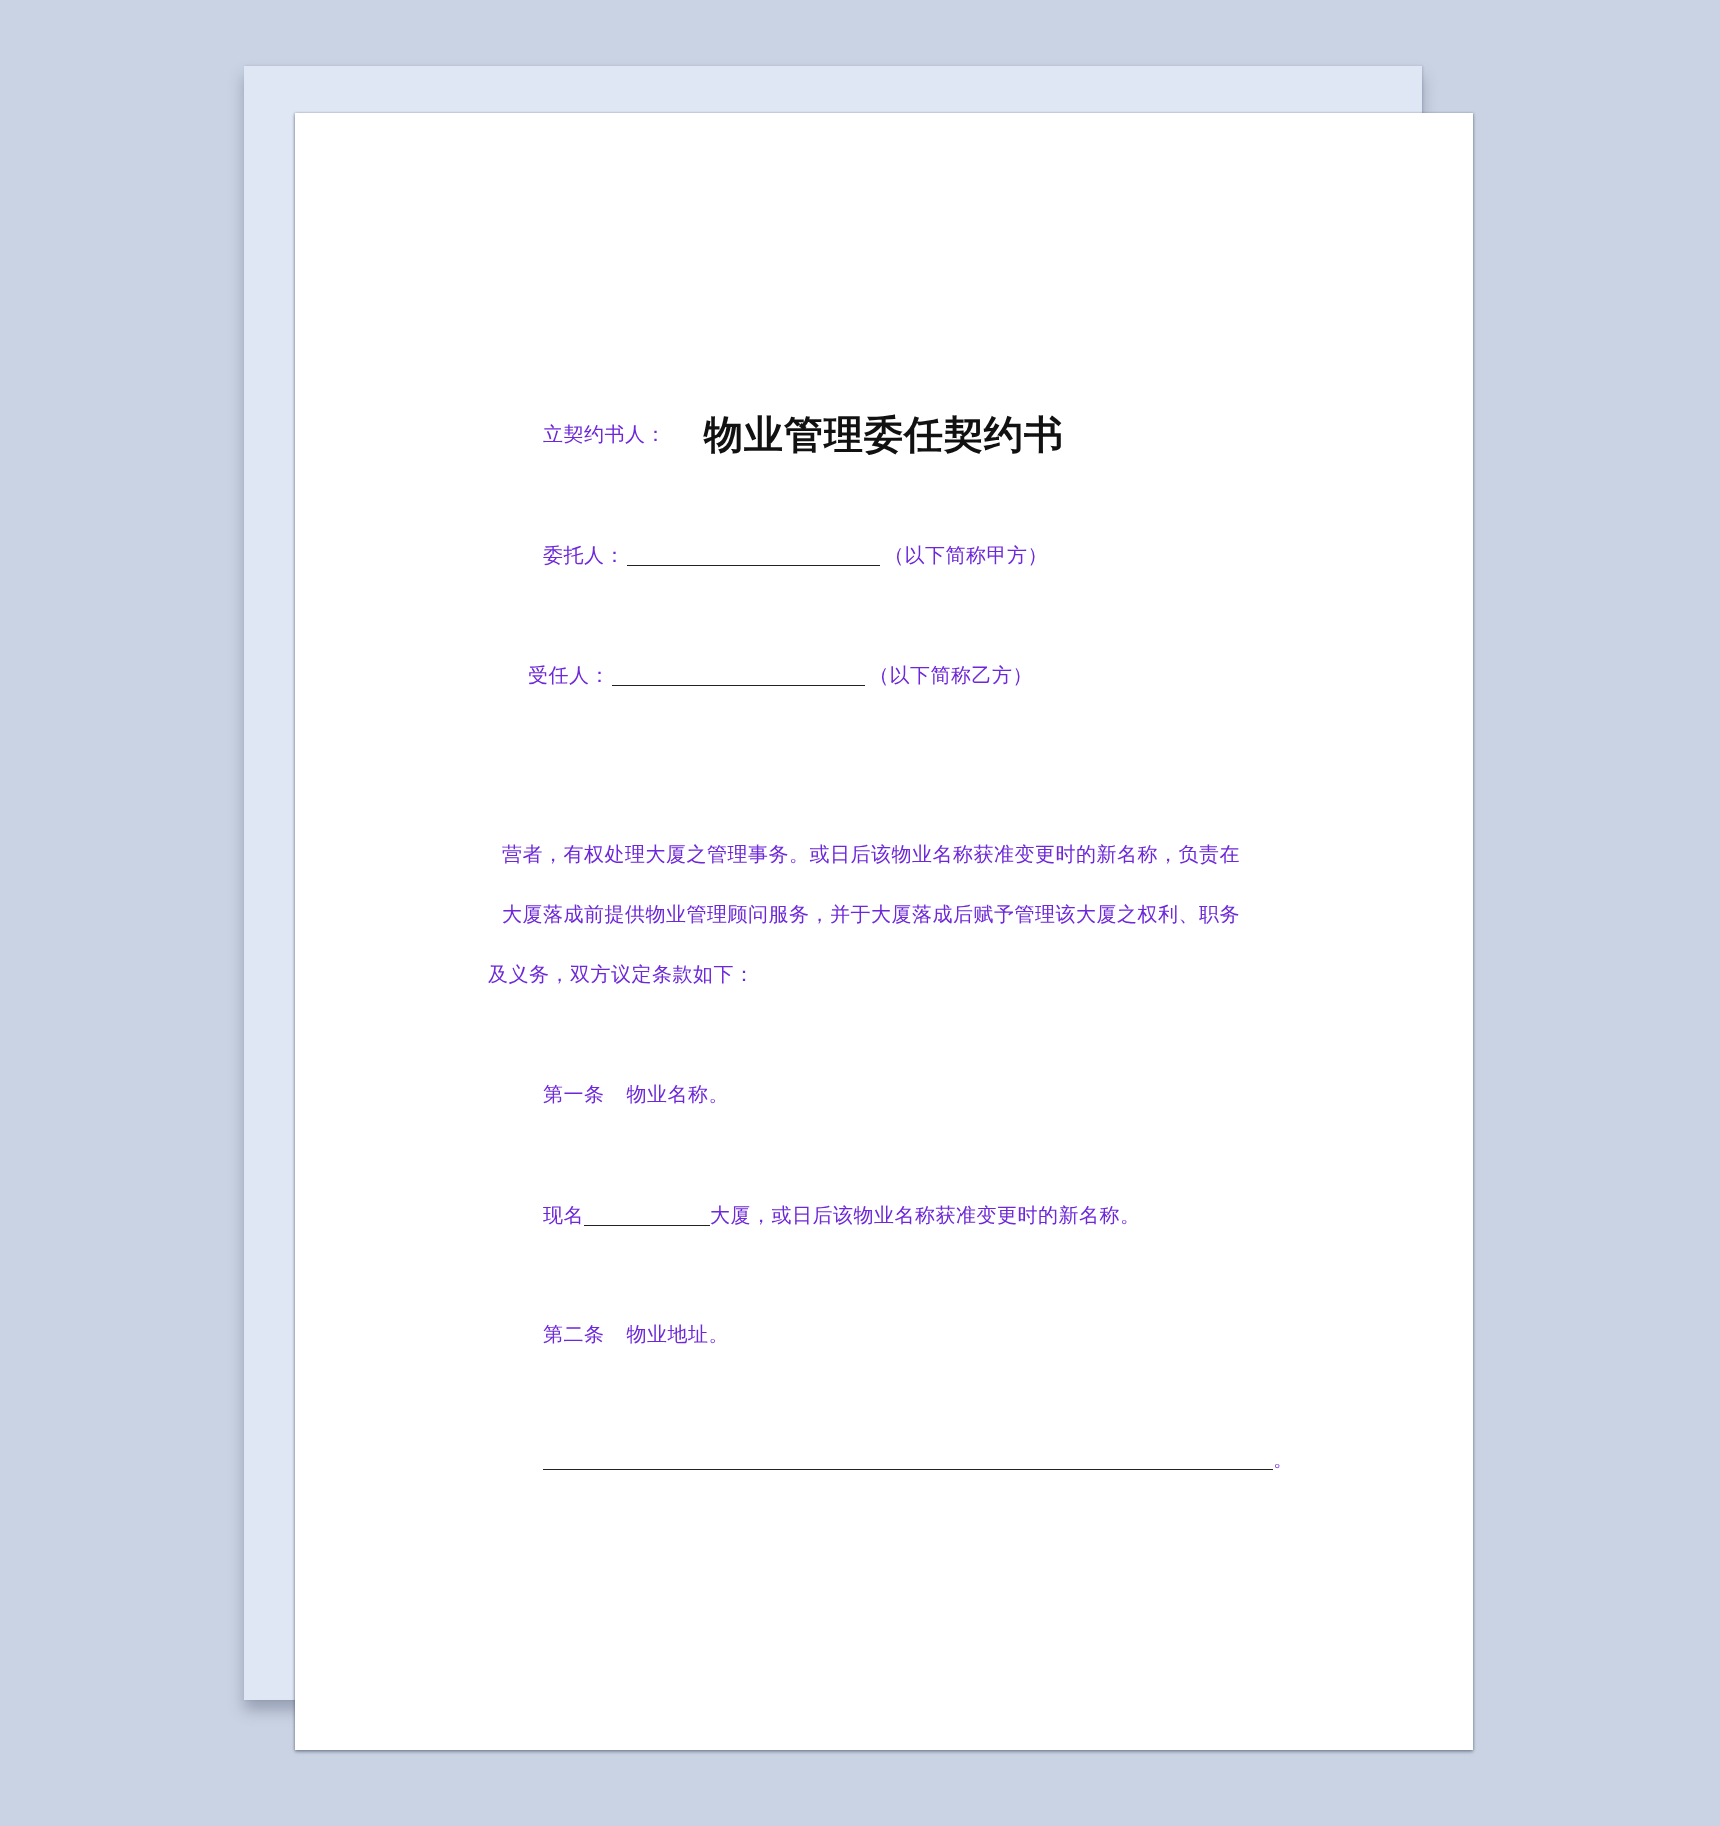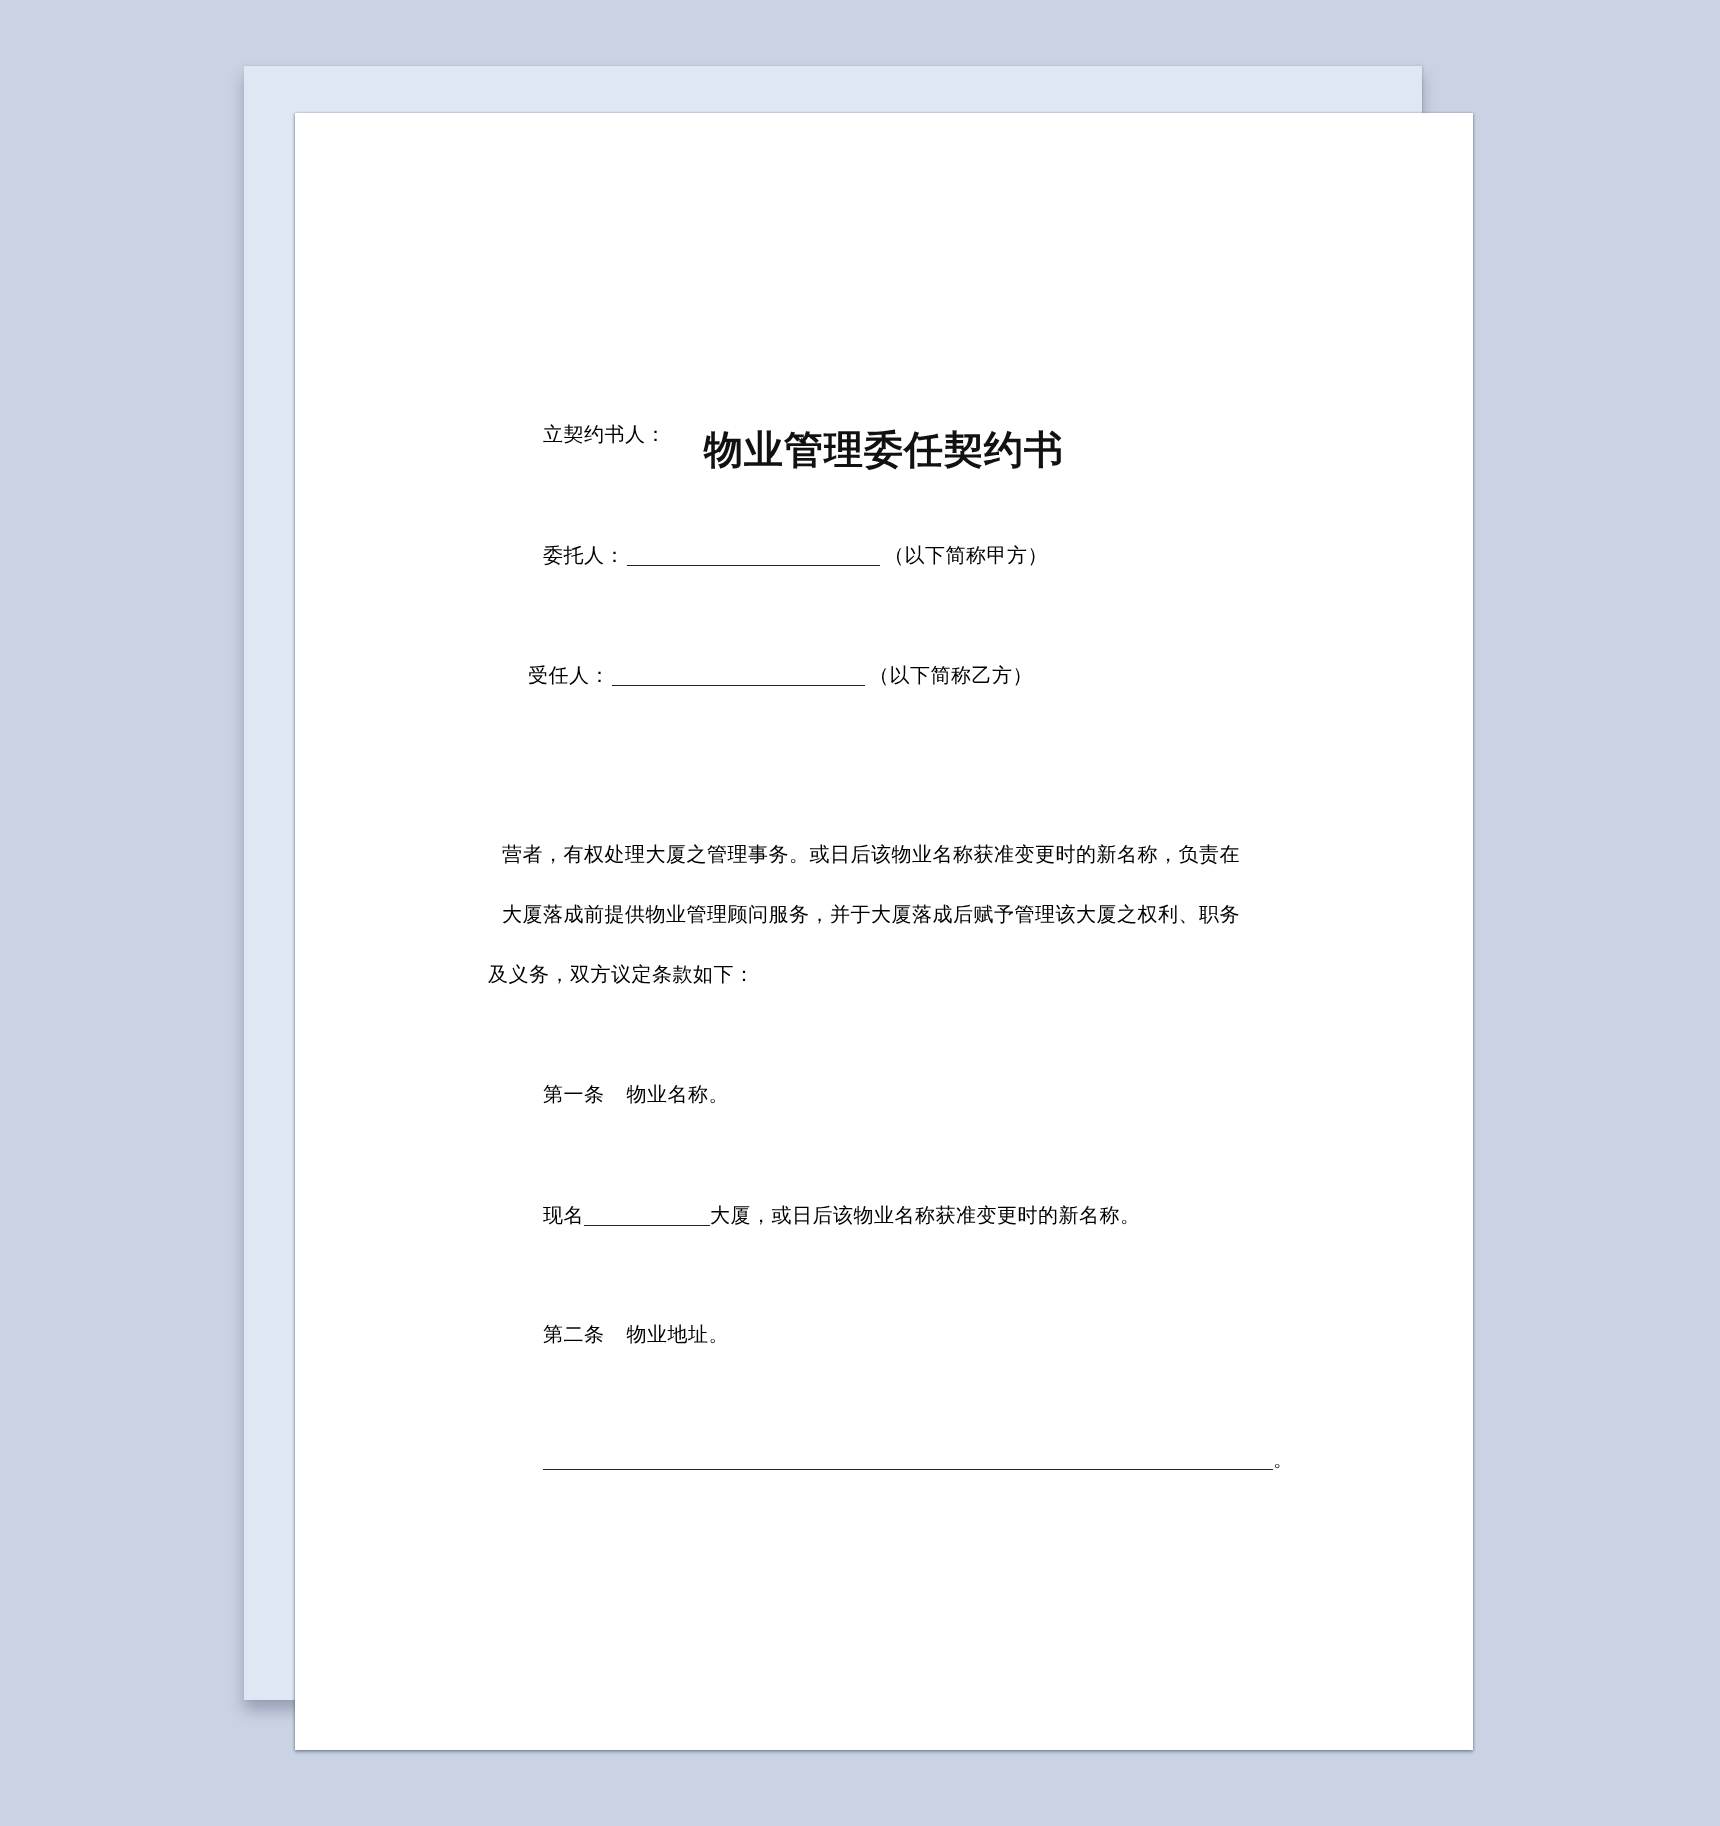--- a/index.html
+++ b/index.html
@@ -29,33 +29,33 @@
     top: 113px;
     width: 1178px;
     height: 1637px;
     background: #ffffff;
     box-shadow: 0 2px 3px rgba(80, 90, 115, 0.55), -1px 0 2px rgba(80,90,115,0.25), 1px 0 2px rgba(80,90,115,0.25);
   }
   .doc-title {
     position: absolute;
     left: 0;
     width: 100%;
-    top: 312px;
+    top: 297px;
     text-align: center;
     font-family: "DejaVu Sans", "Liberation Sans", sans-serif;
     font-weight: bold;
     font-size: 39px;
     letter-spacing: 1px;
     color: #111;
     line-height: 50px;
   }
   .line {
     position: absolute;
     font-size: 20px;
-    color: #000000;
+    color: #6d28d9;
     line-height: 30px;
     white-space: nowrap;
     letter-spacing: 0.5px;
   }
   .blank {
     display: inline-block;
     border-bottom: 1.6px solid #222;
     height: 22px;
     vertical-align: baseline;
     position: relative;

